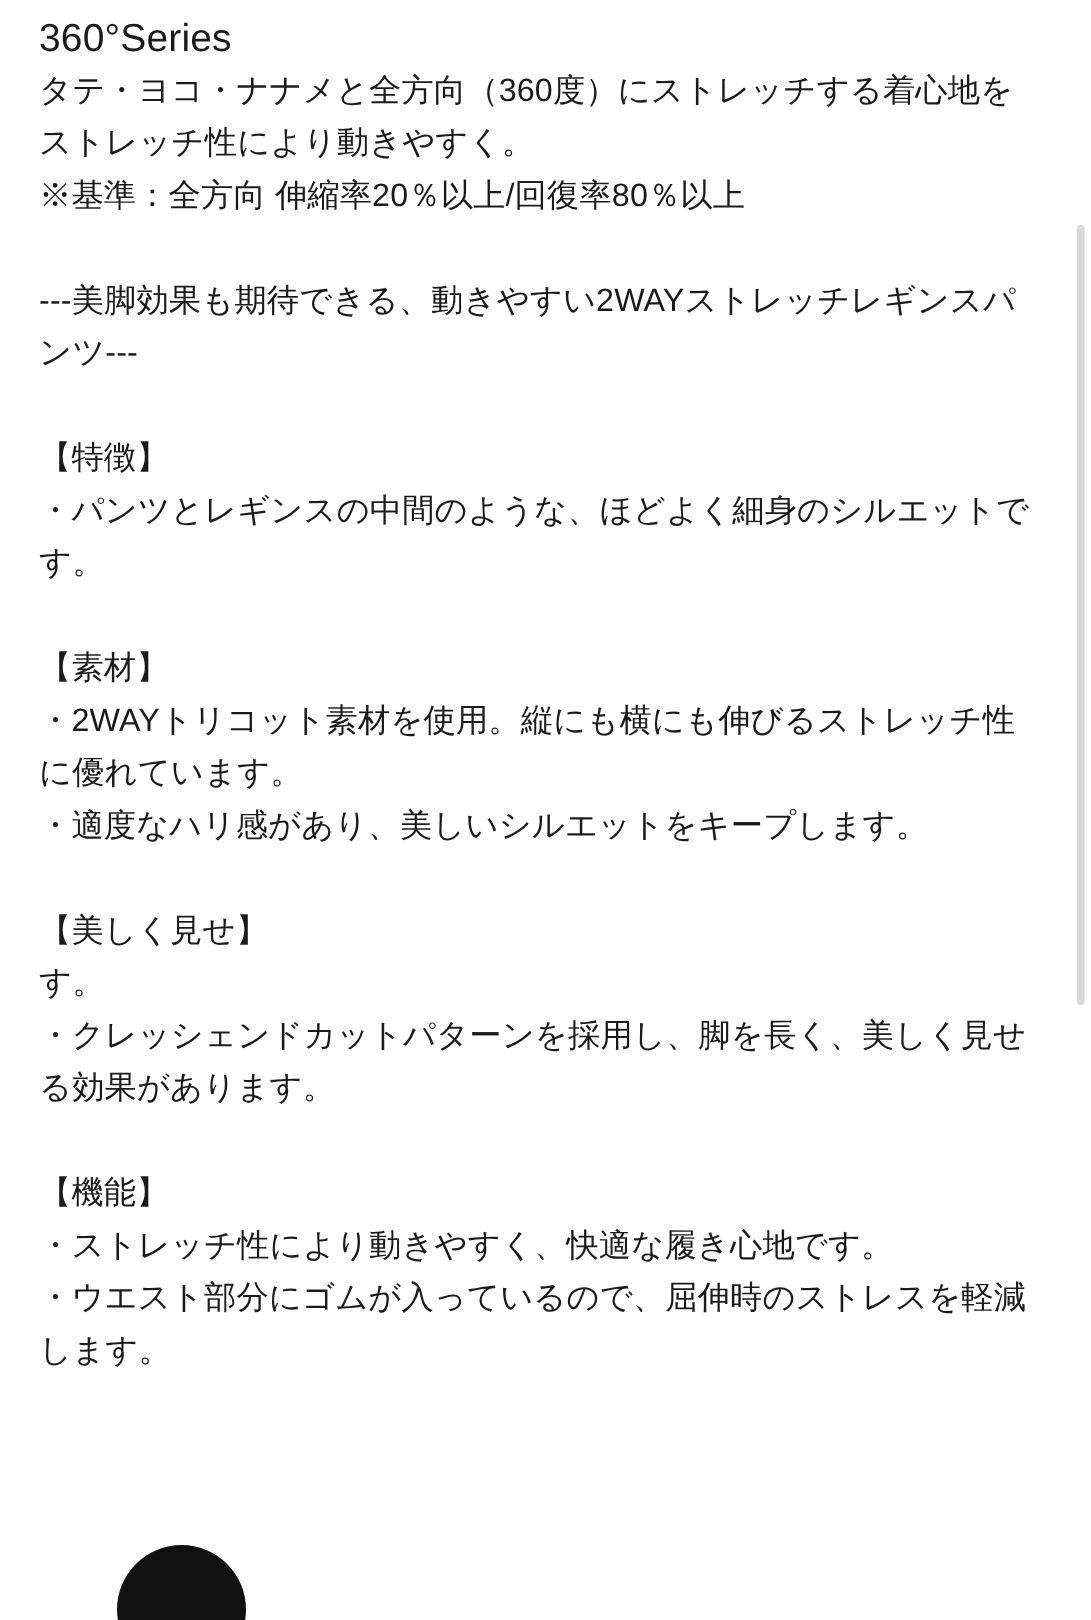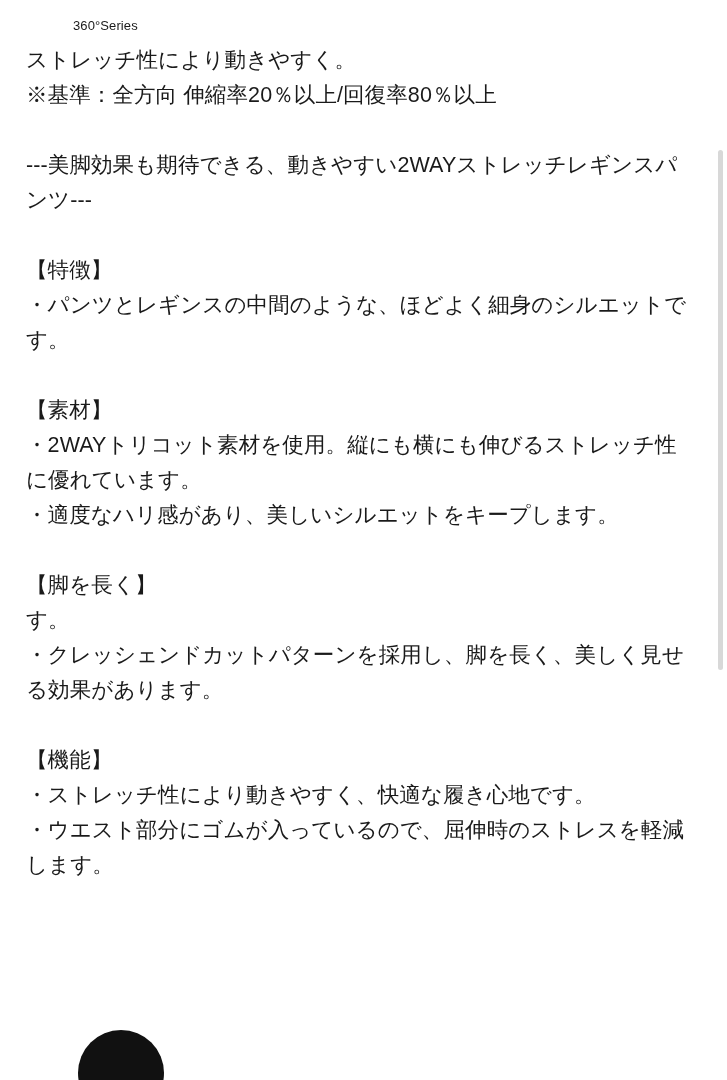--- a/index.html
+++ b/index.html
@@ -33,22 +33,21 @@
 
   .line {
     font-size: 21.5px;
     line-height: 35px;
     letter-spacing: 0.1px;
     word-break: break-all;
     white-space: pre-wrap;
   }
 
   .line.small {
-    font-size: 13px;
-    margin-left: 47px;
+    font-size: 26px;
   }
 
   .spacer {
     height: 35px;
   }
 
   
   .scrollbar-track {
     position: absolute;
     right: 2px;
@@ -81,20 +80,21 @@
 </head>
 <body>
 
 <div class="page">
 
   <div class="block">
     <div class="line small">360°Series</div>
   </div>
 
   <div class="block">
+    <div class="line">タテ・ヨコ・ナナメと全方向（360度）にストレッチする着心地を</div>
     <div class="line">ストレッチ性により動きやすく。</div>
     <div class="line">※基準：全方向 伸縮率20％以上/回復率80％以上</div>
   </div>
 
   <div class="spacer"></div>
 
   <div class="block">
     <div class="line">---美脚効果も期待できる、動きやすい2WAYストレッチレギンスパ</div>
     <div class="line">ンツ---</div>
   </div>
@@ -112,21 +112,21 @@
   <div class="block">
     <div class="line">【素材】</div>
     <div class="line">・2WAYトリコット素材を使用。縦にも横にも伸びるストレッチ性</div>
     <div class="line">に優れています。</div>
     <div class="line">・適度なハリ感があり、美しいシルエットをキープします。</div>
   </div>
 
   <div class="spacer"></div>
 
   <div class="block">
-    <div class="line">【脚を長く】</div>
+    <div class="line">【美しく見せ】</div>
     <div class="line">す。</div>
     <div class="line">・クレッシェンドカットパターンを採用し、脚を長く、美しく見せ</div>
     <div class="line">る効果があります。</div>
   </div>
 
   <div class="spacer"></div>
 
   <div class="block">
     <div class="line">【機能】</div>
     <div class="line">・ストレッチ性により動きやすく、快適な履き心地です。</div>

